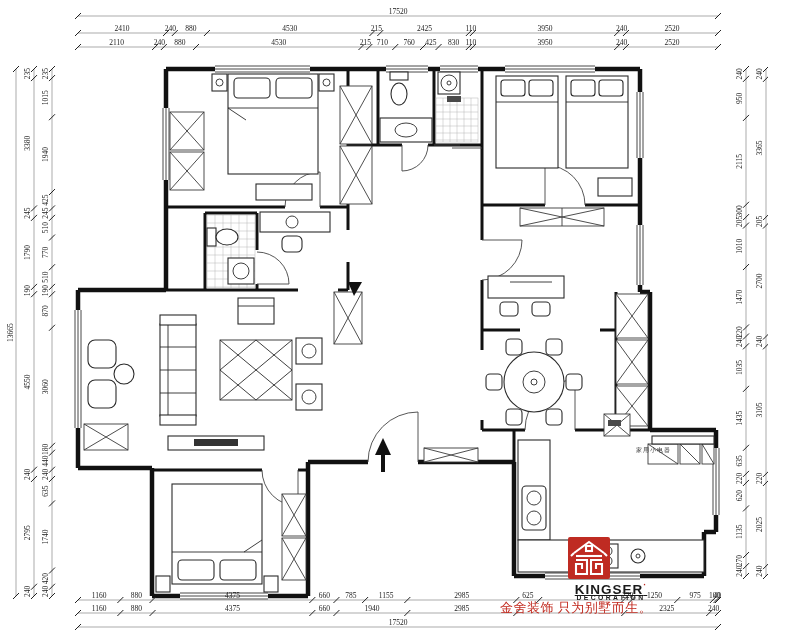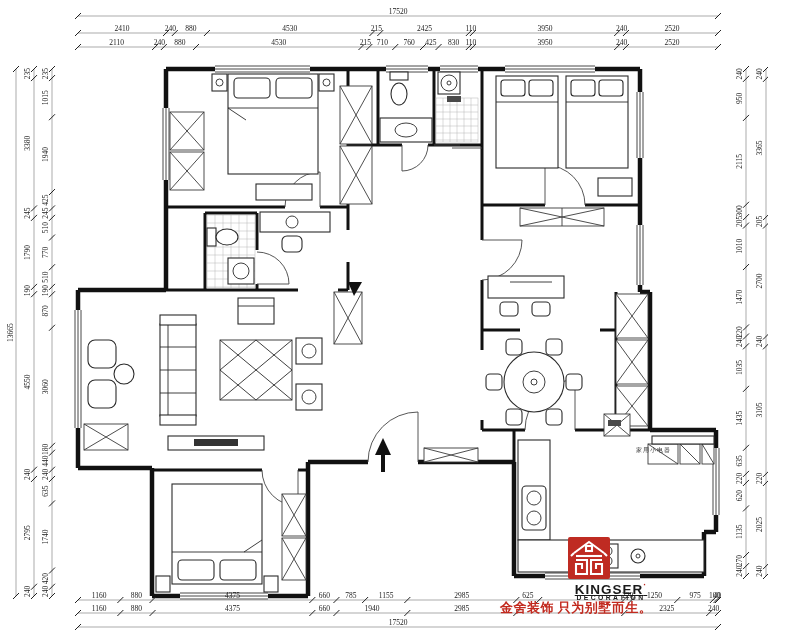--- a/index.html
+++ b/index.html
@@ -22,21 +22,21 @@
   #appliance-label{position:absolute;left:636px;top:446px;font:6px "DejaVu Sans",sans-serif;
                    color:#333;letter-spacing:1px;}
   #logo{position:absolute;left:556px;top:537px;width:110px;text-align:center;}
   #emblem{position:absolute;left:12px;top:0;width:42px;height:42px;}
   #brand{position:absolute;left:0;top:43px;width:110px;font-family:"Liberation Sans",sans-serif;
          font-weight:700;font-size:13.5px;letter-spacing:1px;color:#1a1a1a;text-decoration:underline;}
   #brand .mark{color:#bf2b22;font-size:9px;vertical-align:super;}
   #subbrand{position:absolute;left:0;top:57px;width:110px;font-family:"Liberation Sans",sans-serif;
             font-weight:700;font-size:6.8px;letter-spacing:2.4px;color:#1a1a1a;}
   #tagline{position:absolute;left:500px;top:599px;width:170px;white-space:nowrap;
-           font-family:"Liberation Serif",serif;font-weight:700;font-size:13px;
+           font-family:"Liberation Serif",serif;font-weight:400;font-size:13px;
            letter-spacing:.5px;color:#c22a1f;z-index:5;}
 </style>
 </head>
 <body>
 
 <div id="canvas">
 
   <svg id="plan" width="800" height="642" viewBox="0 0 800 642">
 
     <g>

